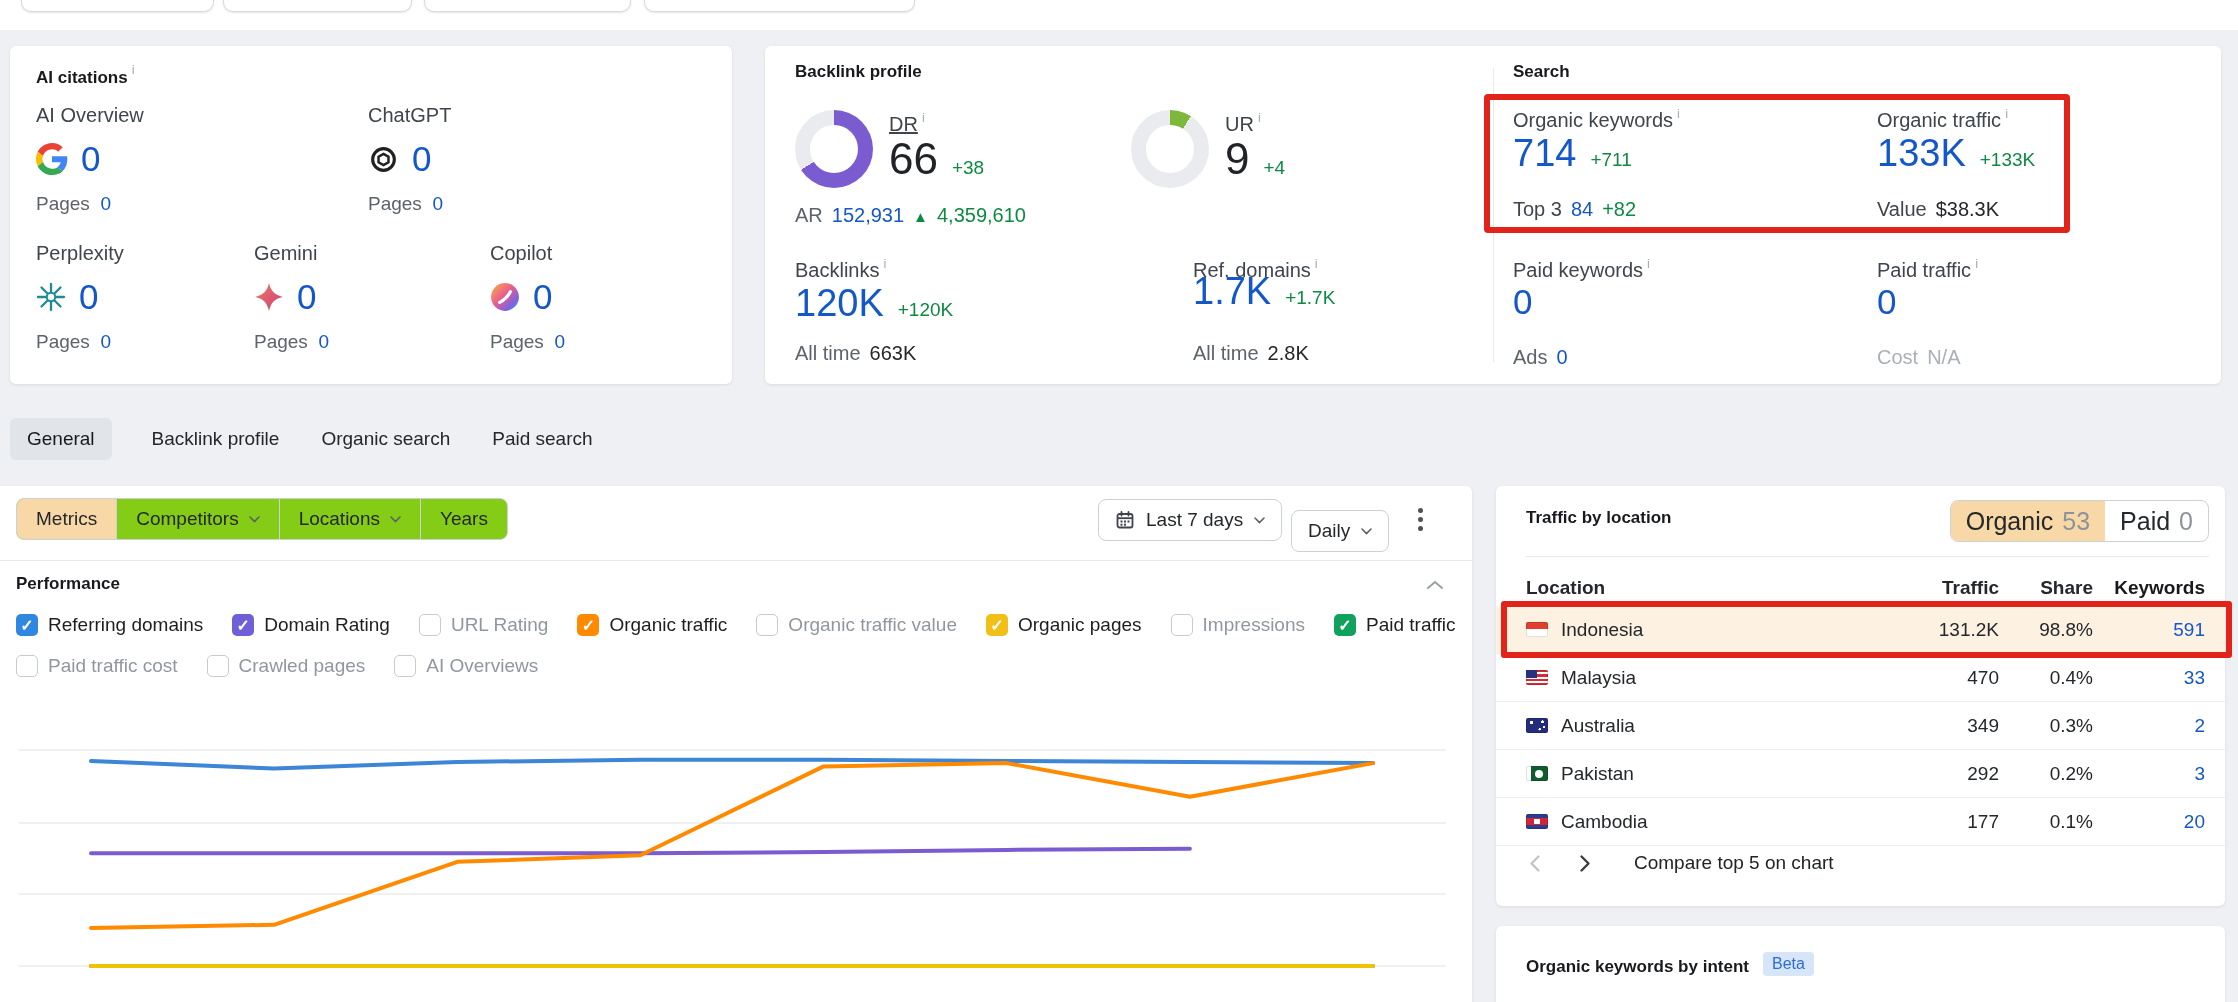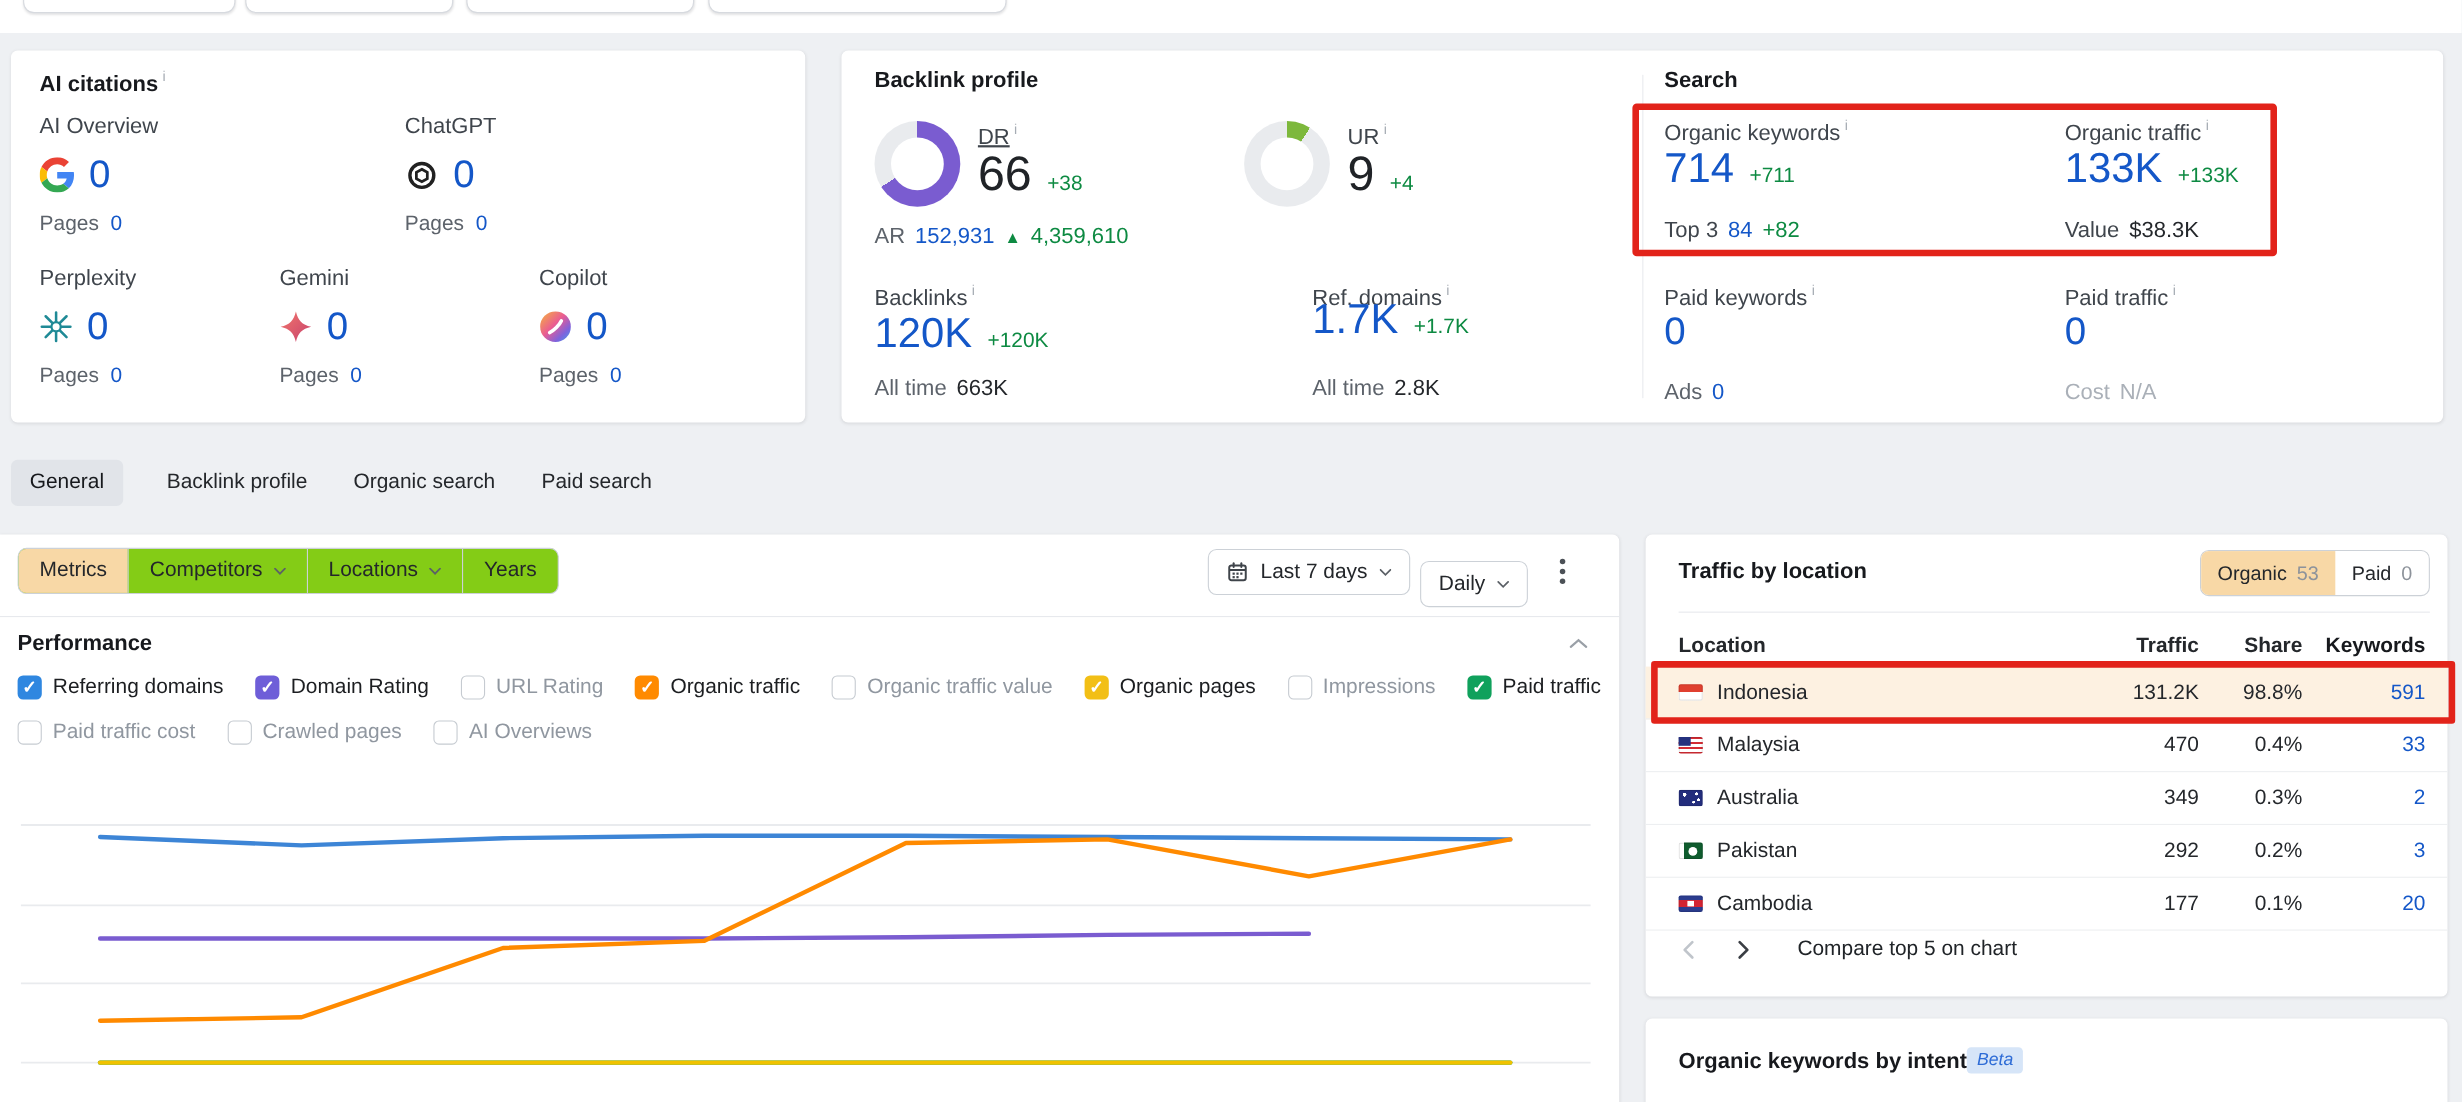--- a/index.html
+++ b/index.html
@@ -10,21 +10,21 @@
     font-family:"Liberation Sans", sans-serif;
     color:#1c1e21;
     font-size:19px;
   }
   .card { position:absolute; background:#fff; border-radius:6px; box-shadow:0 1px 3px rgba(40,44,50,.10); }
 
   
   .topstrip { position:absolute; left:0; top:0; width:2238px; height:30px; background:#fff; }
   .stub { position:absolute; top:-18px; height:30px; background:#fff; border:1px solid #d7dadf; border-radius:10px; box-shadow:0 1px 2px rgba(40,44,50,.12); }
 
-  .sec-title { font-size:20px; font-weight:700; color:#17191d; }
+  .sec-title { font-size:17px; font-weight:700; color:#17191d; }
   .inf { display:inline-block; color:#a6acb4; font-size:13px; margin-left:4px; vertical-align:9px; font-weight:400; }
   .inf::after { content:"i"; }
   .blue { color:#1457c8; }
   .green { color:#0d8a42; }
   .glabel { color:#5d636b; }
   .dlabel { color:#3f454c; }
   .faint { color:#aab0b8; }
   .dark { color:#24272b; }
 
   
@@ -71,21 +71,21 @@
   .filters { position:absolute; left:16px; top:128px; width:1446px; display:flex; flex-direction:column; gap:19px; }
   .frow { display:flex; gap:29px; align-items:center; flex-wrap:nowrap; }
   .fitem { display:flex; align-items:center; gap:10px; font-size:19px; color:#9097a0; white-space:nowrap; }
   .fitem.on { color:#1c1e21; }
   .cb { width:22px; height:22px; border-radius:5px; border:1.5px solid #c6cbd1; background:#fff; position:relative; flex:0 0 auto; }
   .fitem.on .cb { border:none; }
   .fitem.on .cb::after { content:"✓"; position:absolute; inset:0; color:#fff; font-size:16px; font-weight:700; display:flex; align-items:center; justify-content:center; }
 
   
   .toggle { position:absolute; display:flex; height:42px; border:1px solid #ccd1d7; border-radius:8px; overflow:hidden; background:#fff; }
-  .tseg { display:flex; align-items:center; gap:9px; padding:0 15px; font-size:18px; color:#24272b; }
+  .tseg { display:flex; align-items:center; gap:9px; padding:0 15px; font-size:25px; color:#24272b; }
   .tseg .cnt { color:#8d939b; }
   .tseg.active { background:#f8d8a6; }
   .loc-table { position:absolute; left:0; right:0; top:84px; }
   .loc-row { display:flex; align-items:center; height:48px; padding:0 20px 0 30px; border-bottom:1px solid #edeff1; font-size:19px; }
   .loc-row.head { font-weight:700; color:#17191d; height:36px; border-bottom:none; }
   .loc-row.hl { background:#fdf1e1; }
   .c-name { flex:1; display:flex; align-items:center; gap:13px; color:#24272b; }
   .c-traffic { width:110px; text-align:right; color:#24272b; }
   .c-share { width:94px; text-align:right; color:#24272b; }
   .c-kw { width:112px; text-align:right; }
@@ -98,21 +98,21 @@
                         radial-gradient(circle 2px at 62% 75%, #fff 1.1px, transparent 1.3px),
                         radial-gradient(circle 2.4px at 25% 30%, #fff 1.6px, transparent 1.8px),
                         #232d7c; }
   .flag-pk { background:linear-gradient(90deg,#fff 0 5px,#0f5c2e 5px); }
   .flag-pk::after { content:""; position:absolute; right:5px; top:3.5px; width:8px; height:8px; border-radius:50%; background:#fff; }
   .flag-kh { background:linear-gradient(180deg,#2b3c8f 0 27%,#d32433 27% 73%,#2b3c8f 73%); }
   .flag-kh::after { content:""; position:absolute; left:8px; top:5px; width:6px; height:5px; background:#fff; }
   .pag { position:absolute; left:32px; top:366px; display:flex; align-items:center; gap:38px; }
   .pag .compare { font-size:19px; color:#202428; margin-left:4px; }
 
-  .badge { display:inline-block; background:#d6e5f8; color:#2e6cd6; font-size:16px; padding:3px 9px; border-radius:4px; margin-left:0; vertical-align:3px;font-style:italic; }
+  .badge { display:inline-block; background:#d6e5f8; color:#2e6cd6; font-size:16px; padding:3px 9px; border-radius:4px; margin-left:14px; vertical-align:3px; }
 
   .chev { display:inline-block; }
 </style>
 </head>
 <body>
 
 <div class="topstrip">
   <div class="stub" style="left:21px; width:193px;"></div>
   <div class="stub" style="left:223px; width:189px;"></div>
   <div class="stub" style="left:424px; width:207px;"></div>

